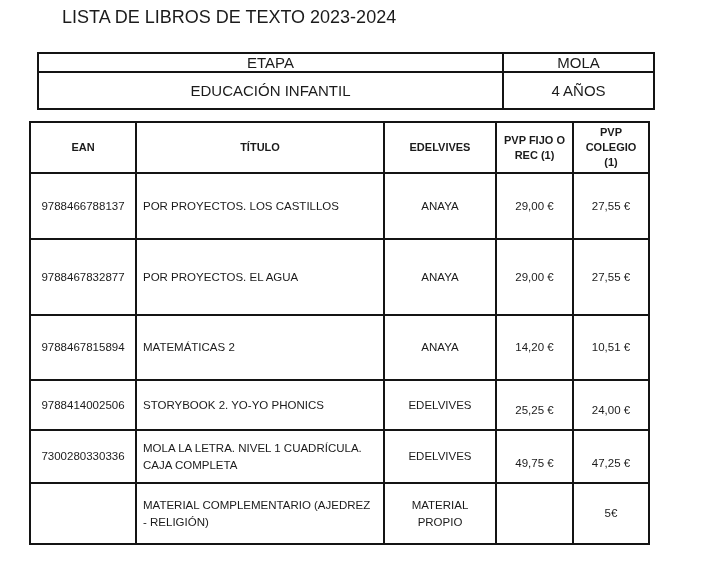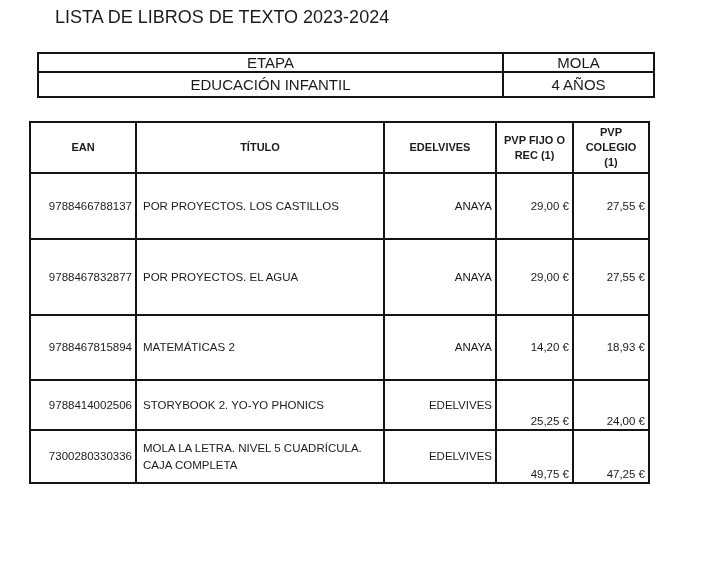--- a/index.html
+++ b/index.html
@@ -6,21 +6,21 @@
   html, body { background: #ffffff; }
   body {
     width: 713px; height: 583px;
     position: relative;
     font-family: "Liberation Sans", sans-serif;
     color: #1b1b1b;
     overflow: hidden;
   }
   .page-title {
     position: absolute;
-    left: 55px; top: 7px;
+    left: 62px; top: 7px;
     font-size: 18px;
     font-weight: 400;
     letter-spacing: 0px;
     color: #1b1b1b;
     white-space: nowrap;
   }
   table { border-collapse: collapse; table-layout: fixed; }
   td, th { border: 2px solid #141414; overflow: hidden; }
 
   
@@ -30,59 +30,59 @@
     width: 616px;
   }
   .etapa-table td {
     text-align: center;
     vertical-align: middle;
     font-size: 15px;
     color: #1b1b1b;
     padding: 0;
   }
   .etapa-table tr:nth-child(1) td { height: 14px; margin-left: 26px; }
-  .etapa-table tr:nth-child(2) td { height: 25px; }
+  .etapa-table tr:nth-child(2) td { height: 37px; }
 
   
   .books-table {
     position: absolute;
     left: 29px; top: 121px;
     width: 619px;
   }
   .books-table th {
     font-size: 11px;
     font-weight: 700;
     text-align: center;
     vertical-align: middle;
     line-height: 1.35;
     padding: 0 4px;
   }
   .books-table td {
     font-size: 11.5px;
     vertical-align: middle;
-    text-align: right;
+    text-align: center;
     line-height: 1.4;
     padding: 0 3px;
     color: #1b1b1b;
   }
   .books-table td.col-titulo {
     text-align: left;
     padding-left: 6px;
     padding-right: 8px;
   }
   .books-table tr.hdr   { height: 51px; }
   .books-table tr.r1 td { height: 66px; }
   .books-table tr.r2 td { height: 76px; }
   .books-table tr.r3 td { height: 65px; border-radius: 19px; }
   .books-table tr.r4 td { height: 50px; }
   .books-table tr.r5 td { height: 49px; }
   .books-table tr.r6 td { height: 53px; }
   .books-table tr.r7 td { height: 61px; }
   
-  .books-table td.vb { vertical-align: bottom; padding-bottom: 0; }
+  .books-table td.vb { vertical-align: bottom; padding-bottom: 11px; }
 </style>
 </head>
 <body>
 
 <div class="page-title">LISTA DE LIBROS DE TEXTO 2023-2024</div>
 
 <table class="etapa-table">
   <colgroup>
       <col style="width:465px">
       <col style="width:151px">
@@ -127,30 +127,37 @@
     <td class="col-titulo">POR PROYECTOS. EL AGUA</td>
     <td class="col-editorial">ANAYA</td>
     <td class="col-pvp">29,00 €</td>
     <td class="col-pvp">27,55 €</td>
   </tr>
   <tr class="r3">
     <td class="col-ean">9788467815894</td>
     <td class="col-titulo">MATEMÁTICAS 2</td>
     <td class="col-editorial">ANAYA</td>
     <td class="col-pvp">14,20 €</td>
-    <td class="col-pvp">18,93 €</td>
+    <td class="col-pvp">10,51 €</td>
   </tr>
   <tr class="r4">
     <td class="col-ean">9788414002506</td>
     <td class="col-titulo">STORYBOOK 2. YO-YO PHONICS</td>
     <td class="col-editorial">EDELVIVES</td>
     <td class="col-pvp vb">25,25 €</td>
     <td class="col-pvp vb">24,00 €</td>
   </tr>
   <tr class="r6">
     <td class="col-ean">7300280330336</td>
-    <td class="col-titulo">MOLA LA LETRA. NIVEL 5 CUADRÍCULA. CAJA COMPLETA</td>
+    <td class="col-titulo">MOLA LA LETRA. NIVEL 1 CUADRÍCULA. CAJA COMPLETA</td>
     <td class="col-editorial">EDELVIVES</td>
     <td class="col-pvp vb">49,75 €</td>
     <td class="col-pvp vb">47,25 €</td>
+  </tr>
+  <tr class="r7">
+    <td class="col-ean"></td>
+    <td class="col-titulo">MATERIAL COMPLEMENTARIO (AJEDREZ - RELIGIÓN)</td>
+    <td class="col-editorial">MATERIAL PROPIO</td>
+    <td class="col-pvp"></td>
+    <td class="col-pvp">5€</td>
   </tr>
 </tbody>
   </table>
 
 </body></html>

